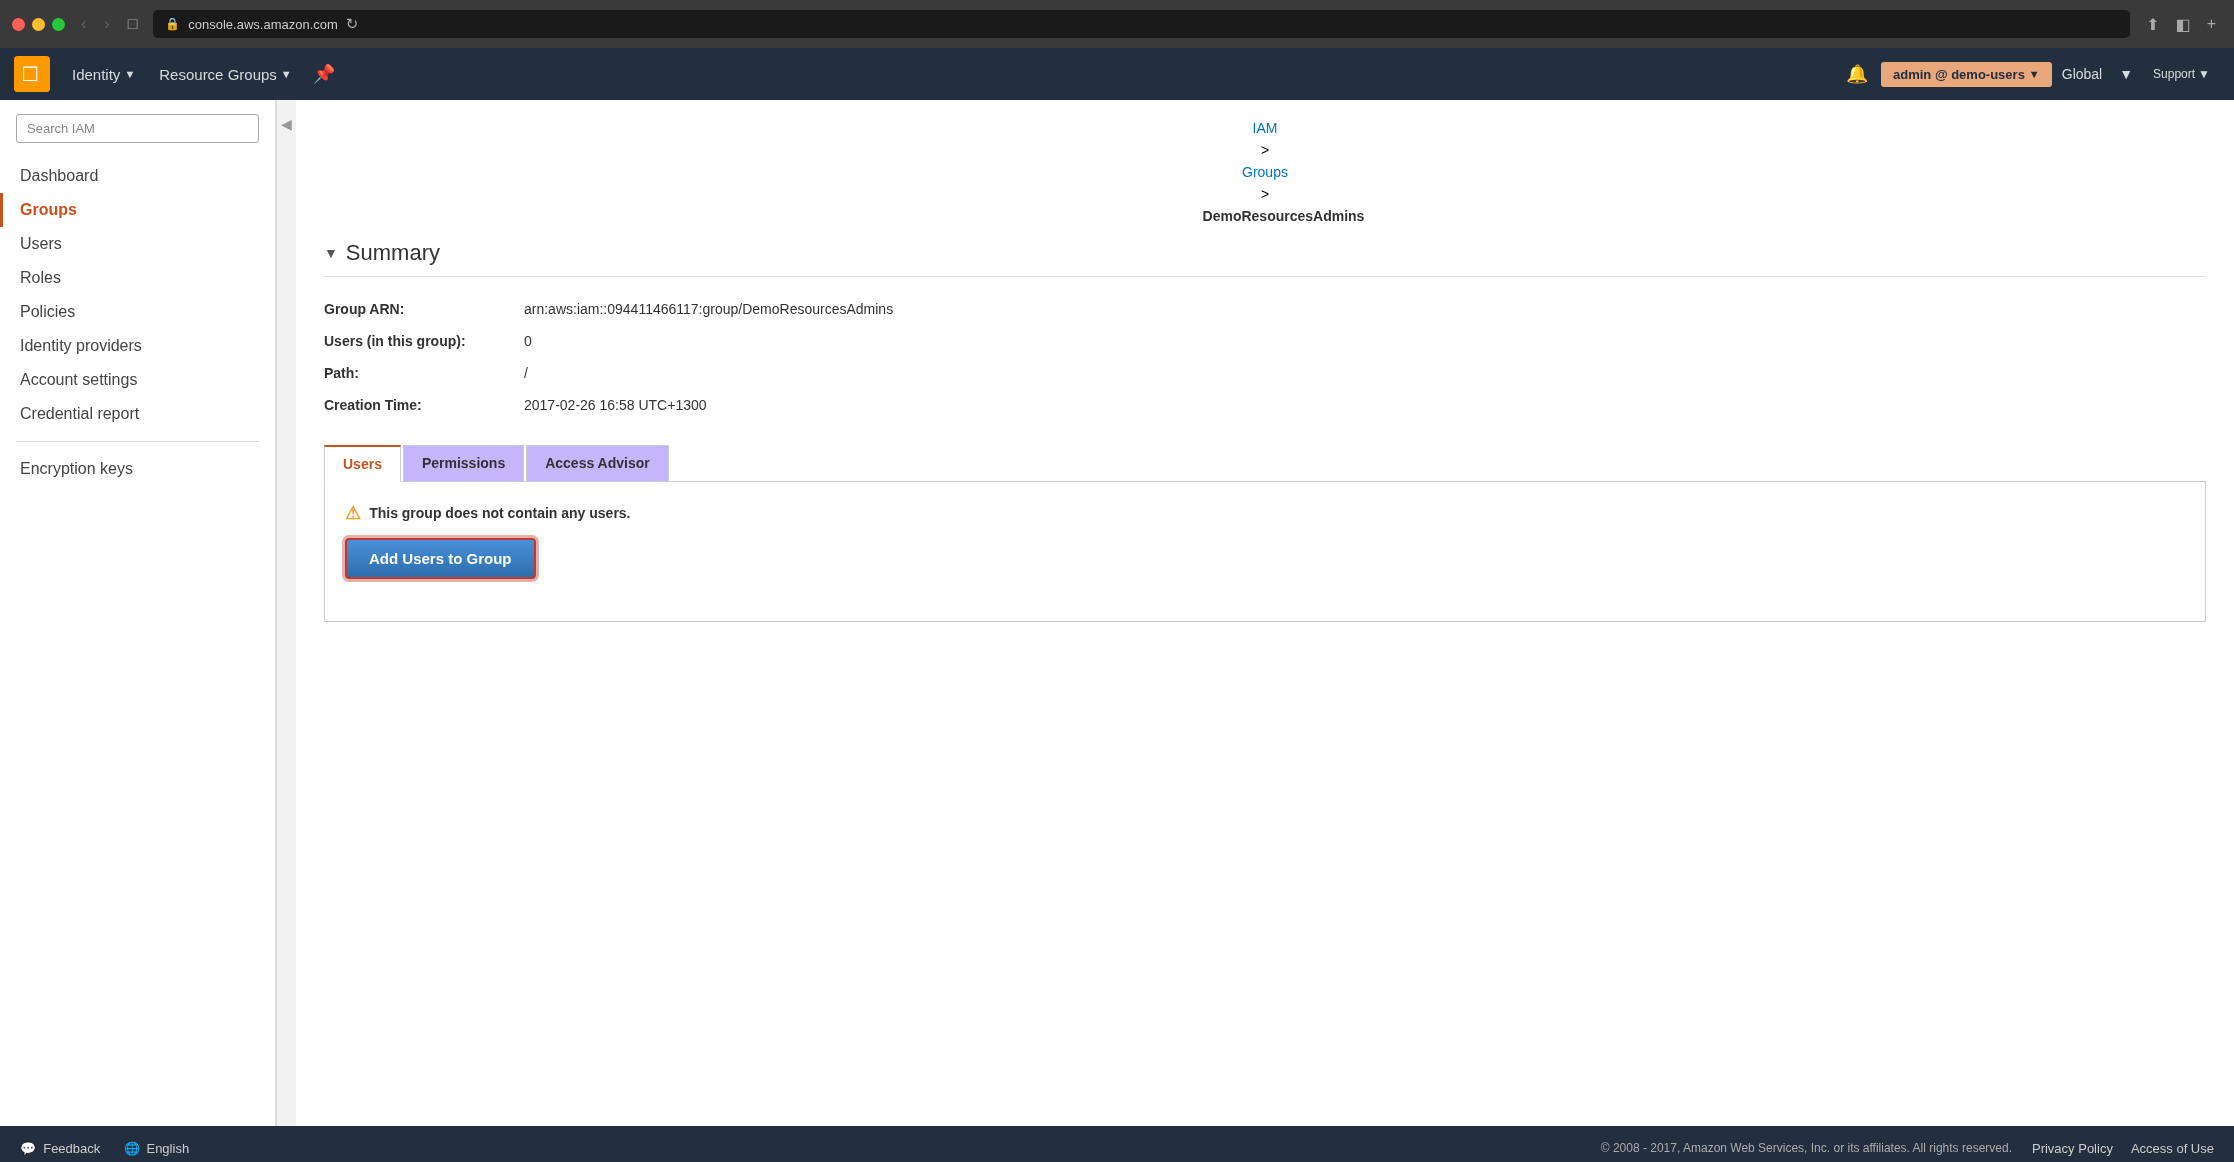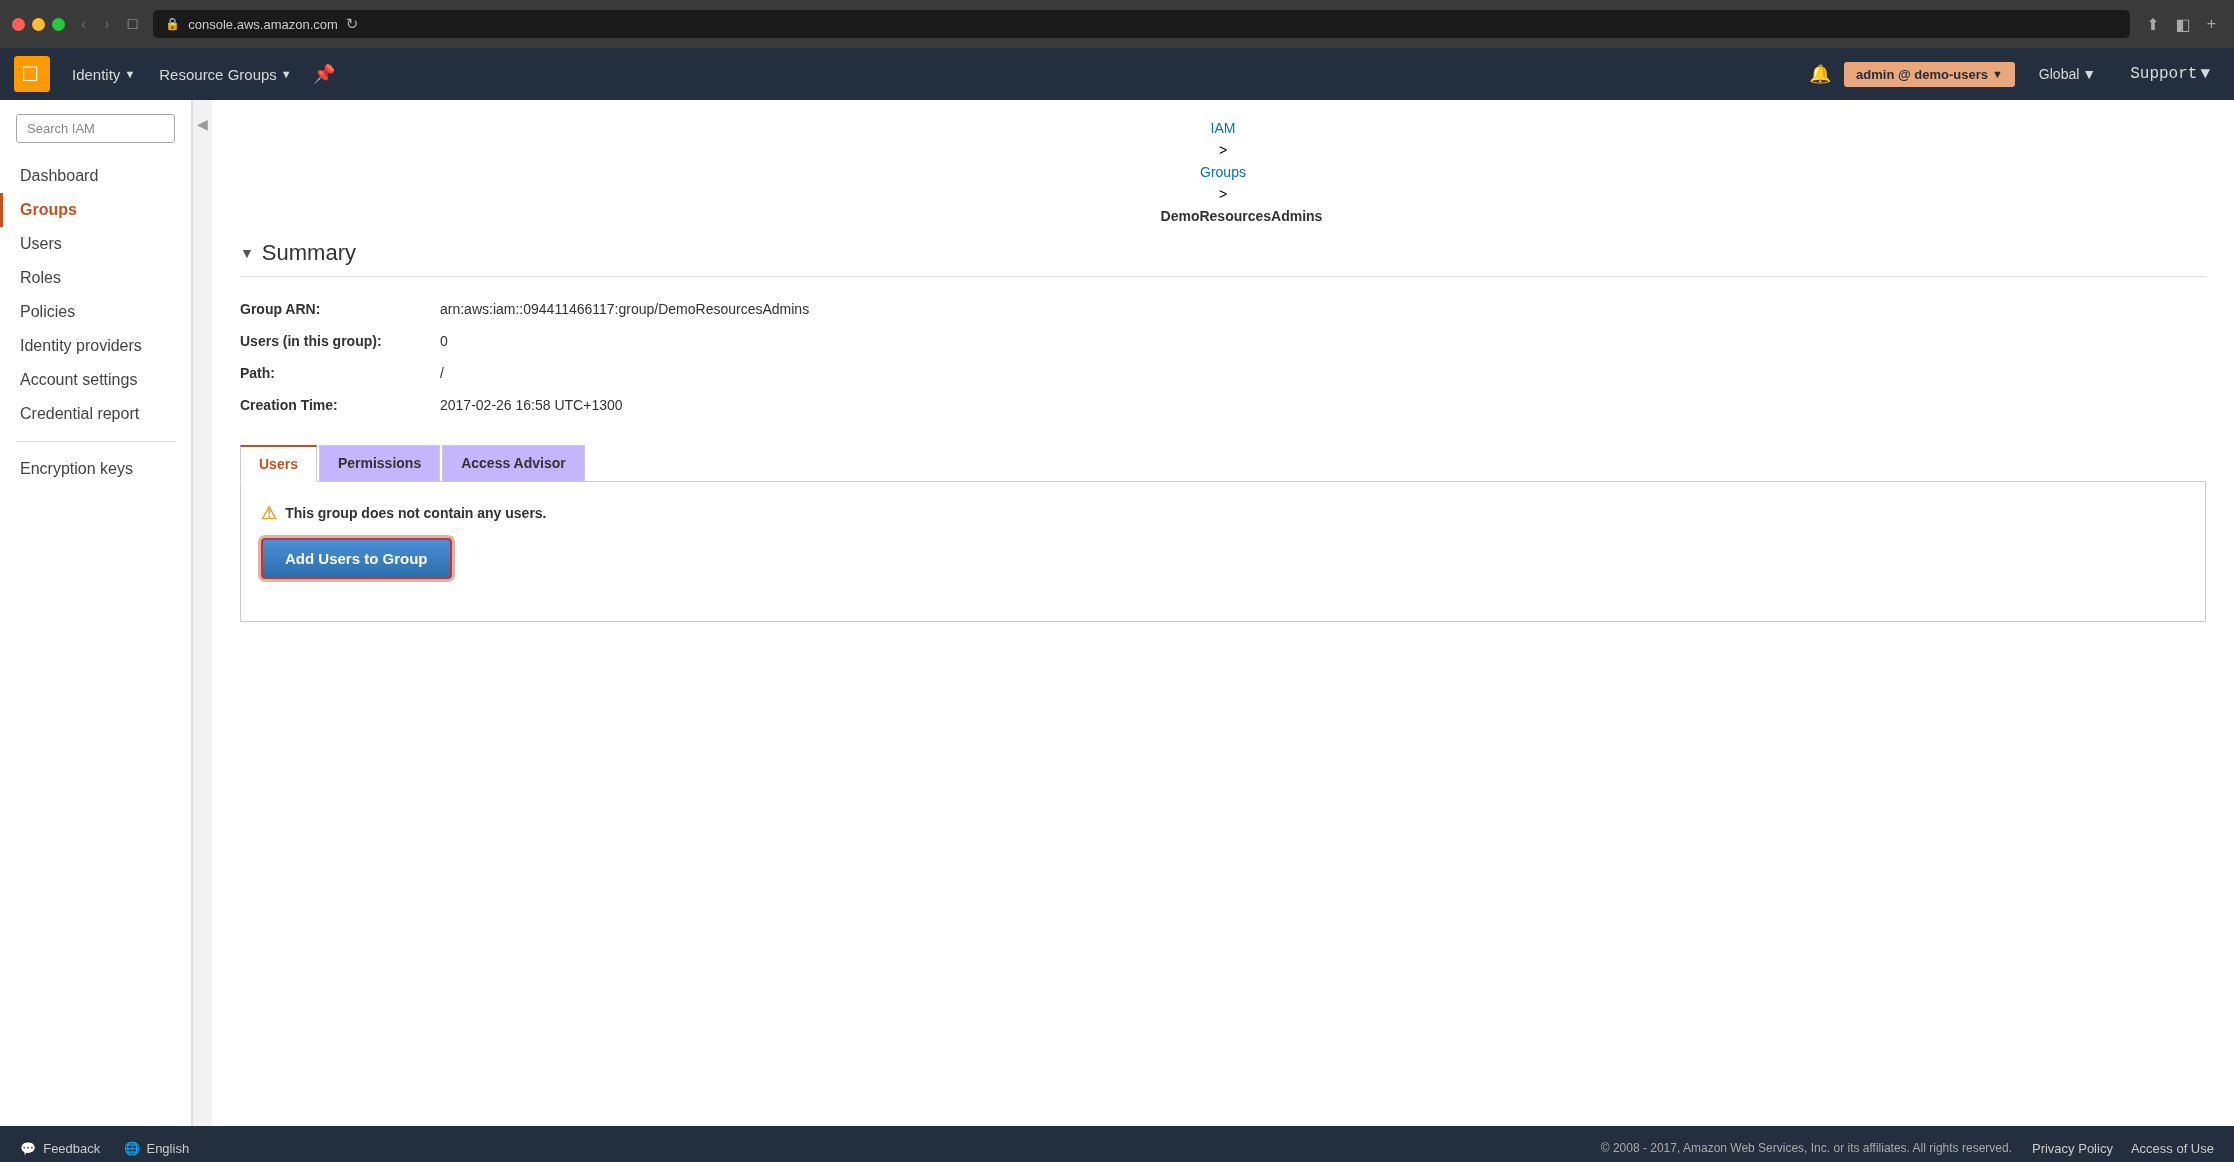--- a/index.html
+++ b/index.html
@@ -25,28 +25,28 @@
     .aws-nav { background: #232f3e; display: flex; align-items: center; padding: 0 14px; height: 52px; gap: 0; }
     .aws-logo { width: 36px; height: 36px; margin-right: 10px; }
     .aws-logo svg { width: 36px; height: 36px; }
     .aws-nav-item { color: #d5dbdb; font-size: 15px; font-weight: 500; padding: 0 12px; height: 52px; display: flex; align-items: center; cursor: pointer; gap: 4px; }
     .aws-nav-item .arrow { font-size: 11px; }
     .aws-nav-pin { color: #d5dbdb; font-size: 18px; padding: 0 10px; cursor: pointer; }
     .aws-nav-spacer { flex: 1; }
     .aws-nav-bell { color: #d5dbdb; font-size: 18px; padding: 0 12px; cursor: pointer; }
     .aws-account-badge { background: #e8a87c; color: #232f3e; border-radius: 3px; padding: 5px 12px; font-size: 13px; font-weight: 600; display: flex; align-items: center; gap: 4px; cursor: pointer; }
     .aws-account-badge .arrow { font-size: 11px; }
-    .aws-nav-region { color: #d5dbdb; font-size: 14px; padding: 0 24px; display: flex; align-items: flex-start; gap: 3px; cursor: pointer; }
-    .aws-nav-support { color: #d5dbdb; font-size: 16px; padding: 0 10px; display: flex; align-items: center; gap: 3px; cursor: pointer; font-family: Liberation Mono, monospace; }
+    .aws-nav-region { color: #d5dbdb; font-size: 14px; padding: 0 10px; display: flex; align-items: flex-start; gap: 17px; cursor: pointer; }
+    .aws-nav-support { color: #d5dbdb; font-size: 12px; padding: 0 10px; display: flex; align-items: center; gap: 3px; cursor: pointer; }
 
     
     .main-layout { display: flex; min-height: calc(100vh - 52px - 40px - 44px); background: #f2f2f2; }
 
     
-    .sidebar { width: 192px; background: #fff; border-right: 1px solid #ddd; padding: 14px 0; flex-shrink: 0; }
+    .sidebar { width: 276px; background: #fff; border-right: 1px solid #ddd; padding: 14px 0; flex-shrink: 0; }
     .sidebar-search { margin: 0 16px 16px; }
     .sidebar-search input { width: 100%; border: 1px solid #aaa; border-radius: 3px; padding: 6px 10px; font-size: 13px; color: #333; background: #fff; }
     .sidebar-search input::placeholder { color: #888; }
     .sidebar-nav { list-style: none; }
     .sidebar-nav-item { padding: 8px 20px; color: #444; cursor: pointer; font-size: 16px; }
     .sidebar-nav-item.active { color: #c7511f; border-left: 3px solid #c7511f; padding-left: 17px; font-weight: 600; }
     .sidebar-divider { border: none; border-top: 1px solid #ddd; margin: 10px 16px; }
 
     
     .content { flex: 1; padding: 20px 28px; background: #fff; }

